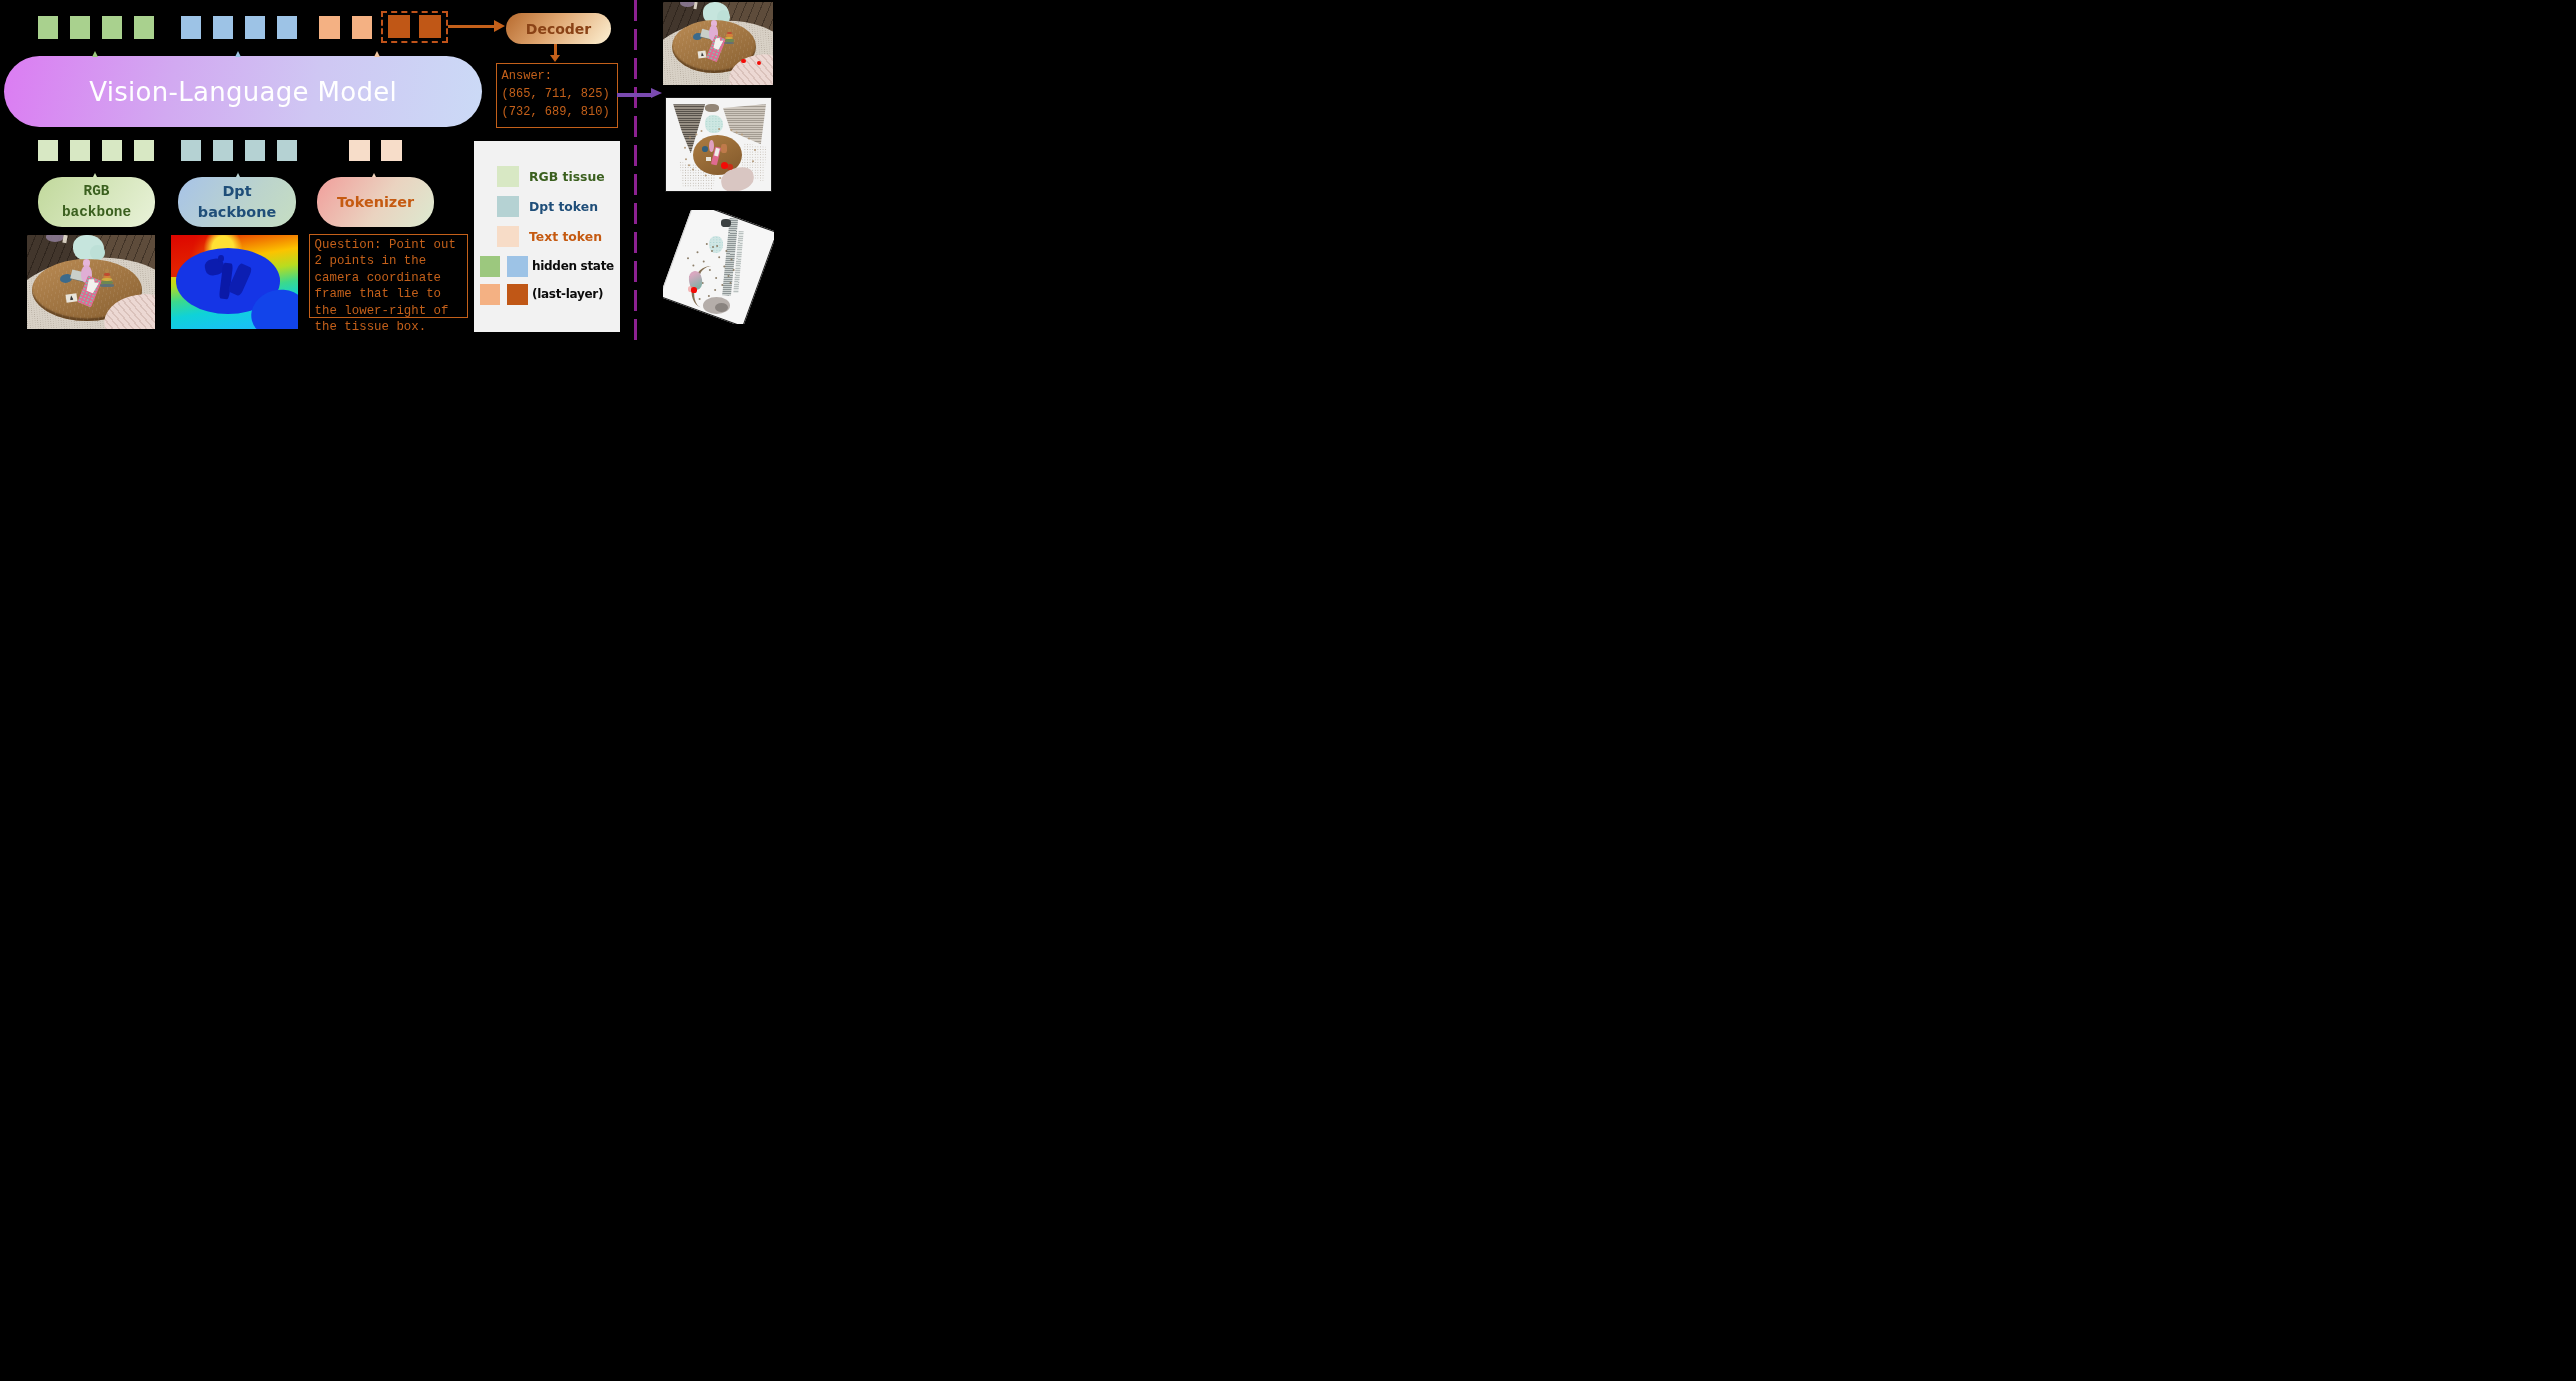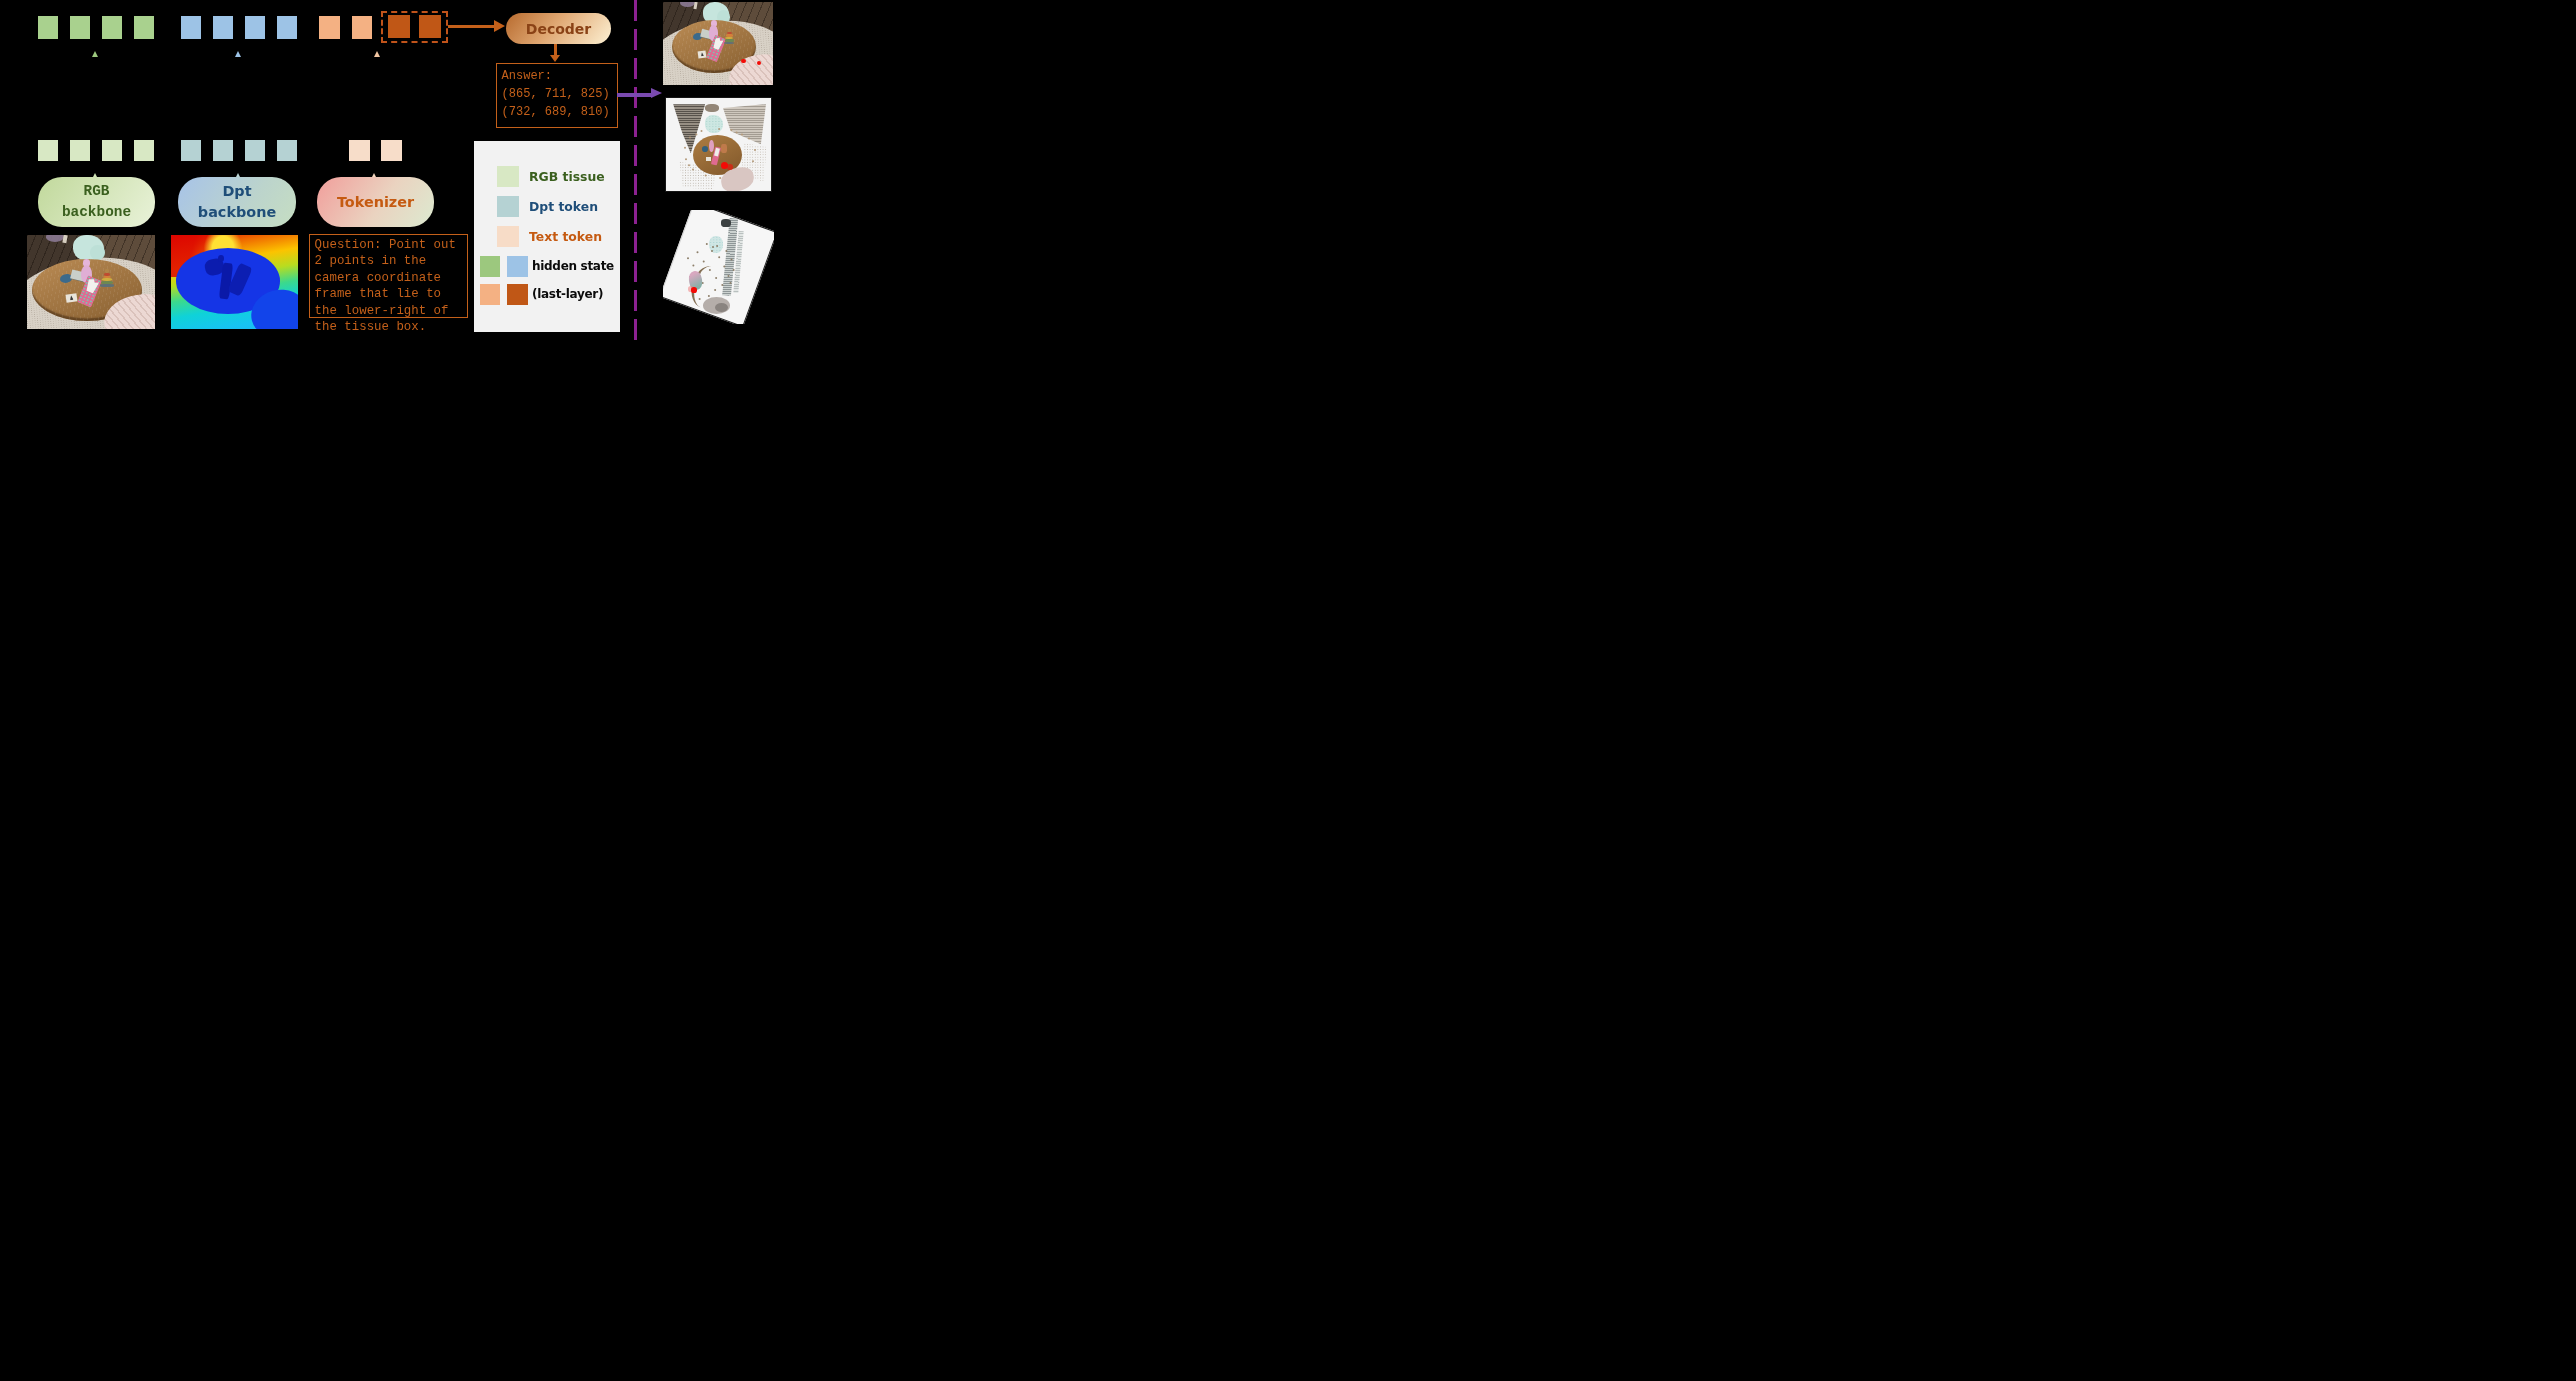--- a/index.html
+++ b/index.html
@@ -232,20 +232,23 @@
 
   <div class="pill decoder">
     <span>Decoder</span>
   </div>
 
   <div class="darrow">
     <span class="shaft" style="display:block"></span>
     <span class="head" style="display:block"></span>
   </div>
 
+  <div class="pill vlm">
+    <span>Vision-Language Model</span>
+  </div>
 
   <div class="uarrow ua-rgb"><span class="head"></span><span class="shaft"></span></div>
   <div class="uarrow ua-dpt"><span class="head"></span><span class="shaft"></span></div>
   <div class="uarrow ua-text"><span class="head"></span><span class="shaft"></span></div>
 
   <div class="trow row-in-rgb">
     <span class="tok g2"></span>
     <span class="tok g2"></span>
     <span class="tok g2"></span>
     <span class="tok g2"></span>

